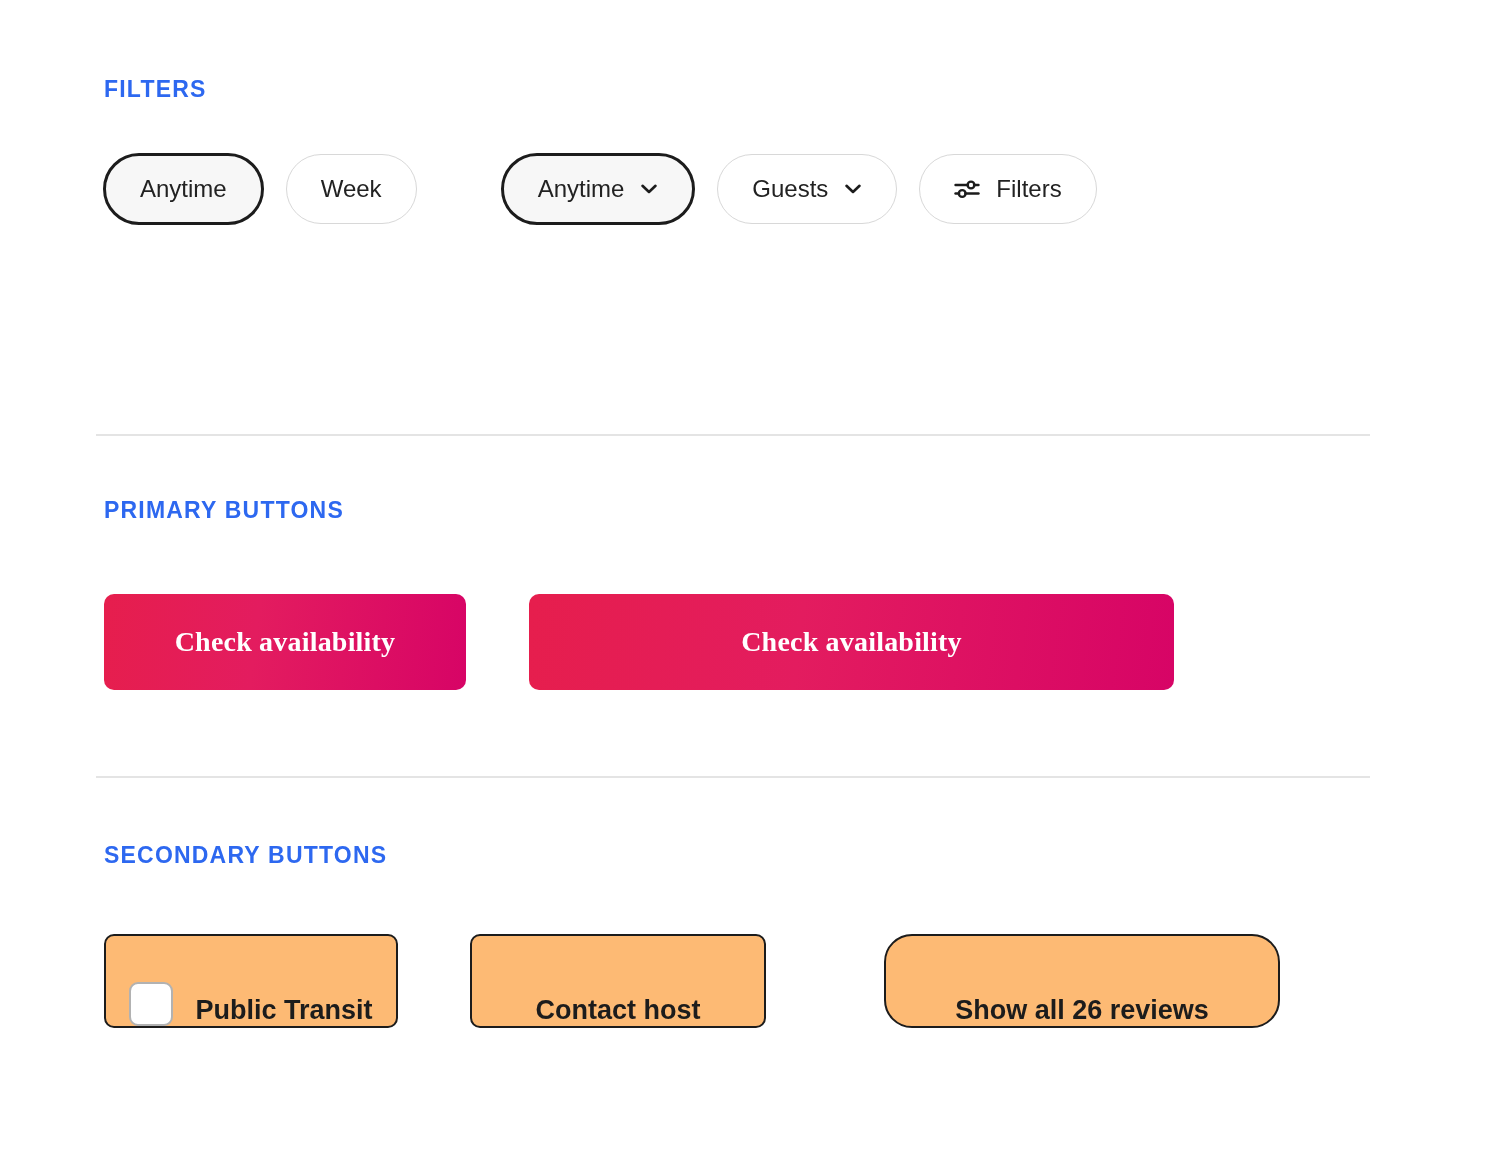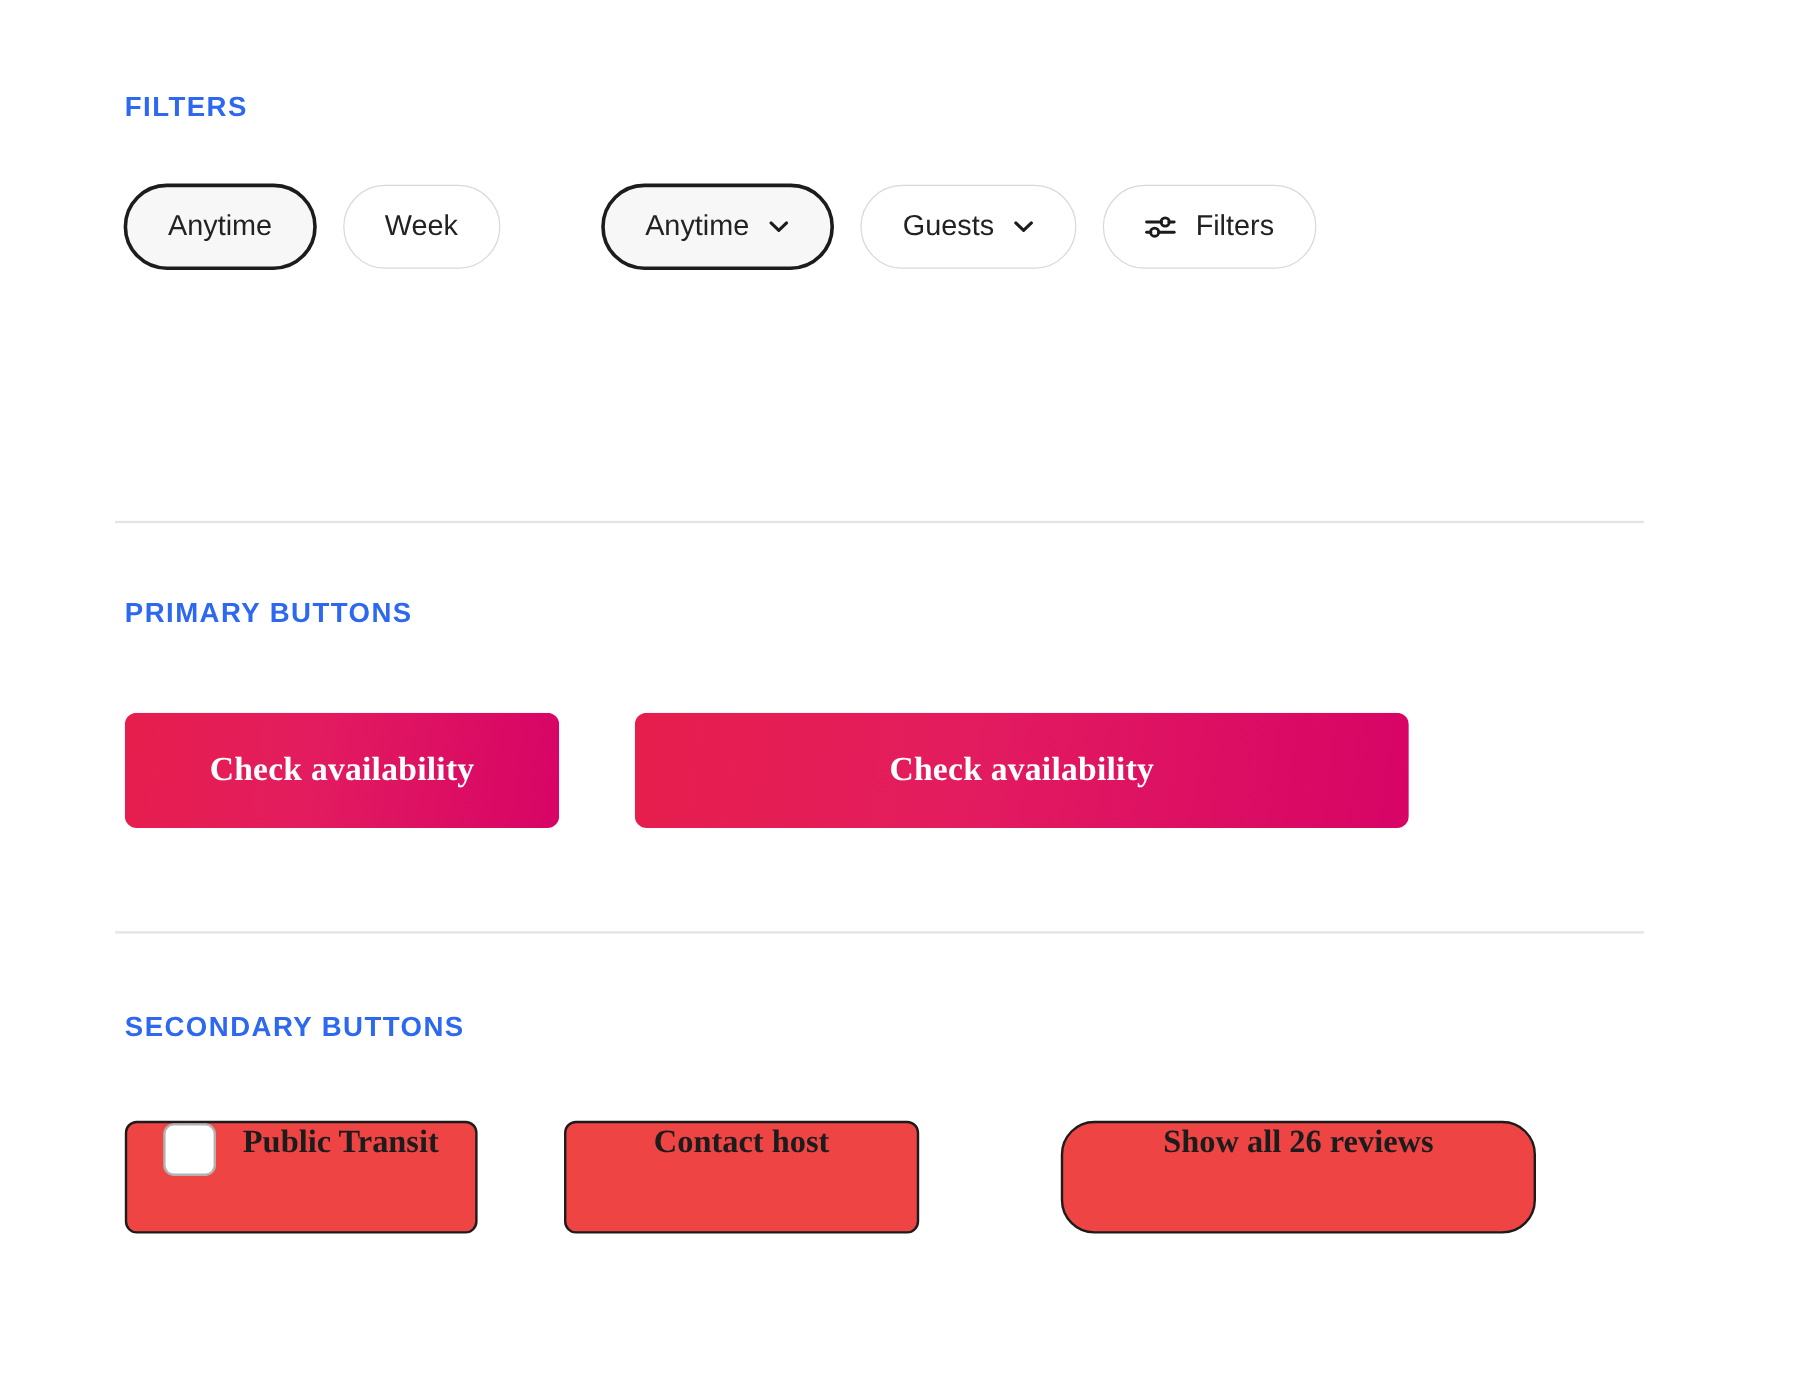--- a/index.html
+++ b/index.html
@@ -122,30 +122,30 @@
     background-image: linear-gradient(97deg, #e61e4d 0%, #e31c5f 42%, #d70466 100%);
   }
   #primary-btn-1 { left: 104px; top: 594px; width: 362px; }
   #primary-btn-2 { left: 529px; top: 594px; width: 645px; }
 
   
   .secondary-btn {
     position: absolute;
     box-sizing: border-box;
     display: flex;
-    align-items: flex-start;
+    align-items: flex-end;
     justify-content: center;
     height: 94px;
     border: 2.4px solid #1c1c1c;
     border-radius: 10px;
-    background: #ef4444;
+    background: #fdba74;
     color: #1c1c1c;
     font-size: 27px;
     font-weight: bold;
-    font-family: Liberation Serif, serif;
+    font-family: Liberation Sans, sans-serif;
     cursor: pointer;
     white-space: nowrap;
   }
   #secondary-btn-transit { left: 104px; top: 934px; width: 294px; }
   #secondary-btn-contact { left: 470px; top: 934px; width: 296px; }
   #secondary-btn-reviews { left: 884px; top: 934px; width: 396px; border-radius: 28px; }
 
   .checkbox {
     display: inline-block;
     box-sizing: border-box;

